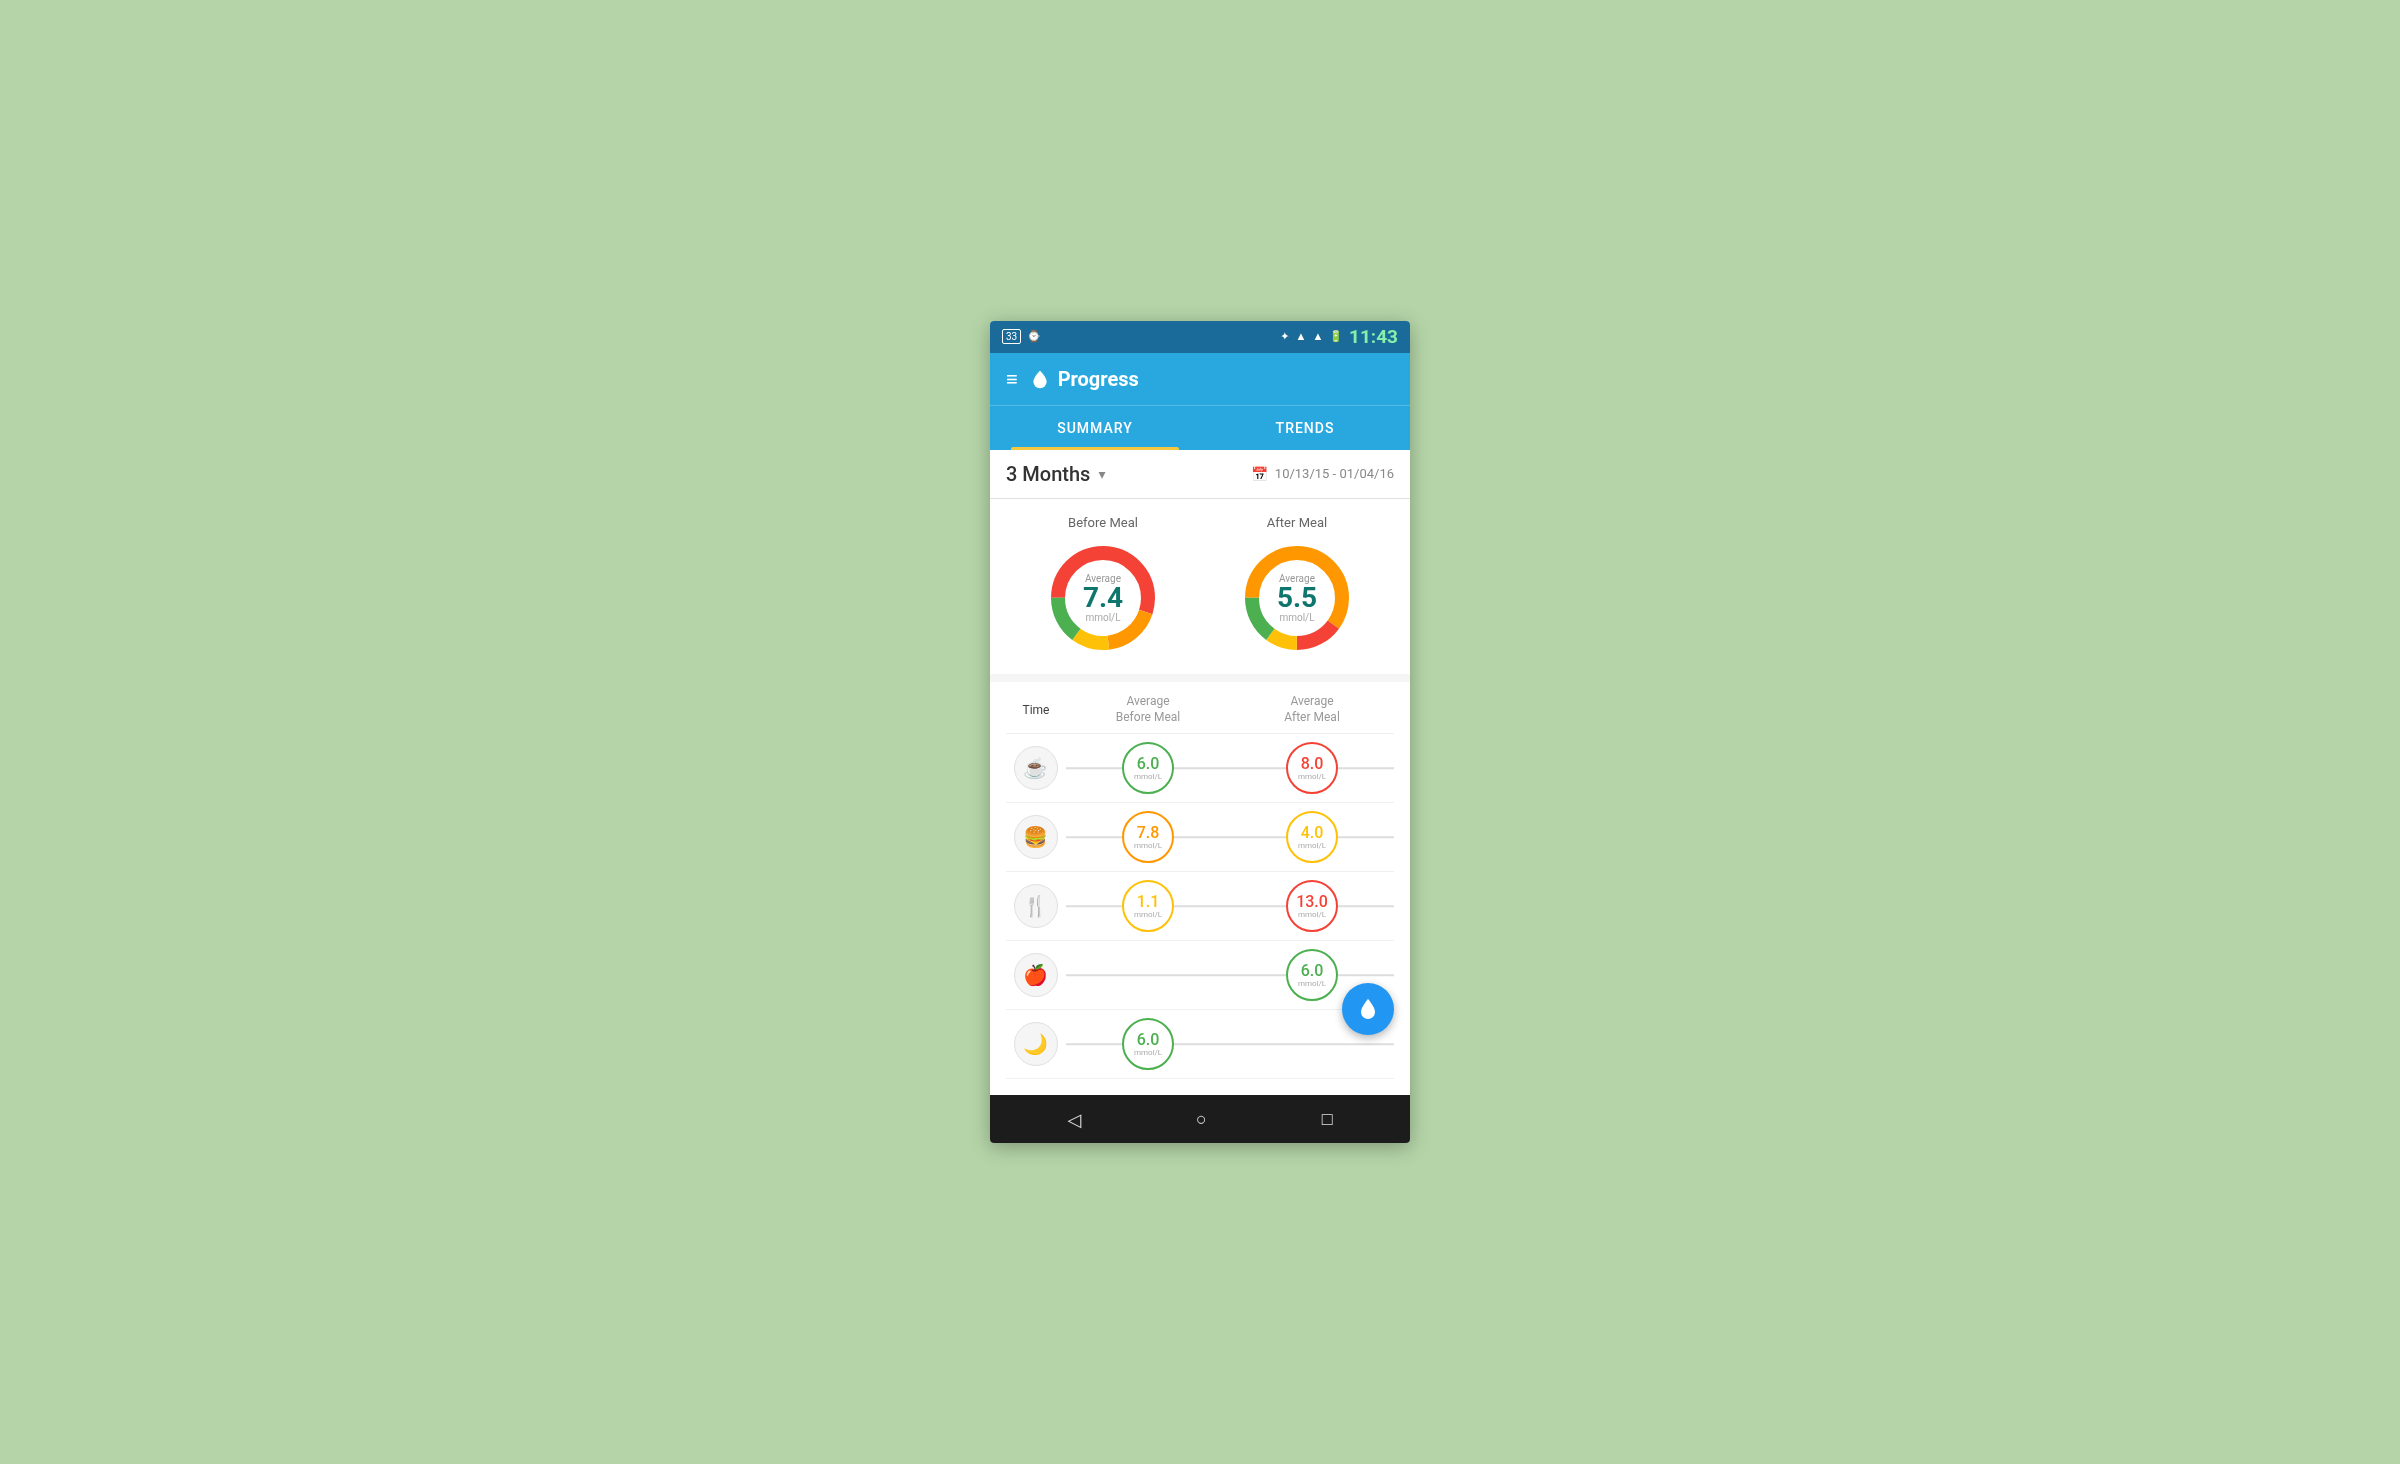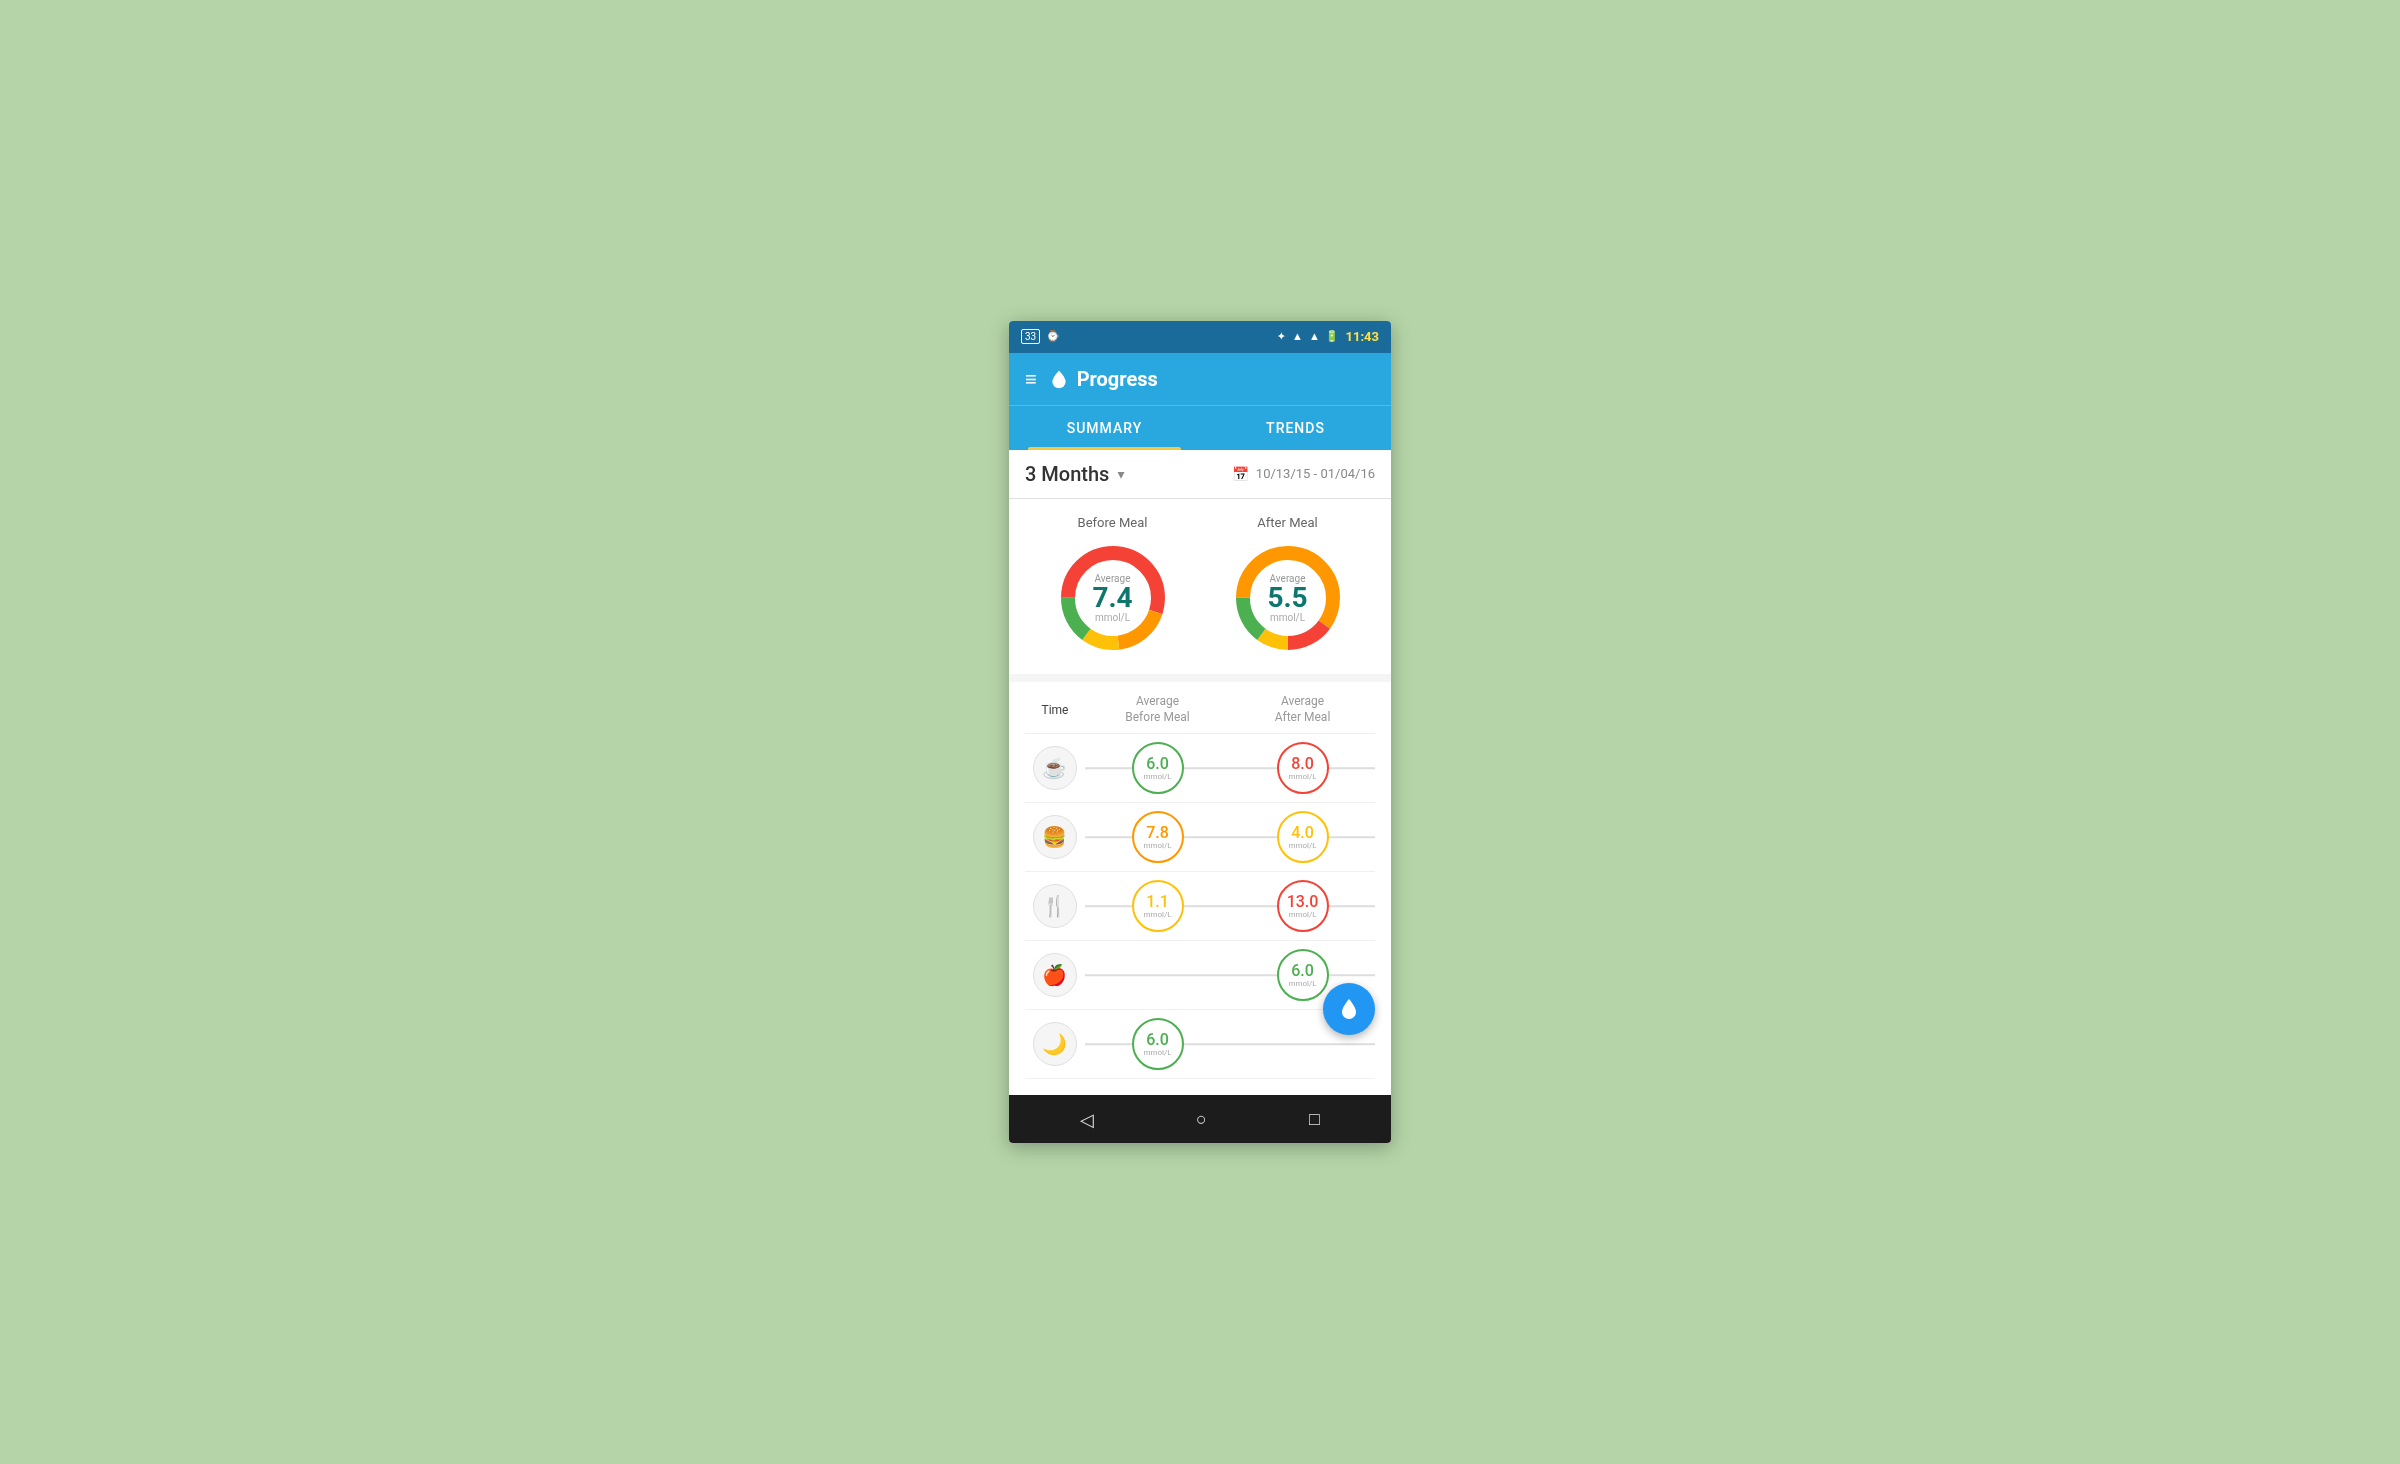--- a/index.html
+++ b/index.html
@@ -5,21 +5,21 @@
     * { box-sizing: border-box; margin: 0; padding: 0; }
     body {
       background-color: #b5d5a8;
       display: flex;
       justify-content: center;
       align-items: center;
       min-height: 100vh;
       font-family: 'Roboto', Arial, sans-serif;
     }
     .phone-container {
-      width: 382px;
+      width: 420px;
       background: #fff;
       border-radius: 4px;
       overflow: hidden;
       box-shadow: 0 4px 20px rgba(0,0,0,0.3);
     }
     
     .status-bar {
       background: #1a6b9a;
       display: flex;
       justify-content: space-between;
@@ -42,23 +42,23 @@
       color: white;
     }
     .status-right {
       display: flex;
       align-items: center;
       gap: 6px;
       font-size: 11px;
       color: white;
     }
     .status-time {
-      font-size: 13px;
+      font-size: 19px;
       font-weight: bold;
-      color: #fde047;
+      color: #86efac;
     }
     
     .app-bar {
       background: #29a8e0;
       display: flex;
       align-items: center;
       padding: 0 16px;
       height: 52px;
       gap: 12px;
     }

